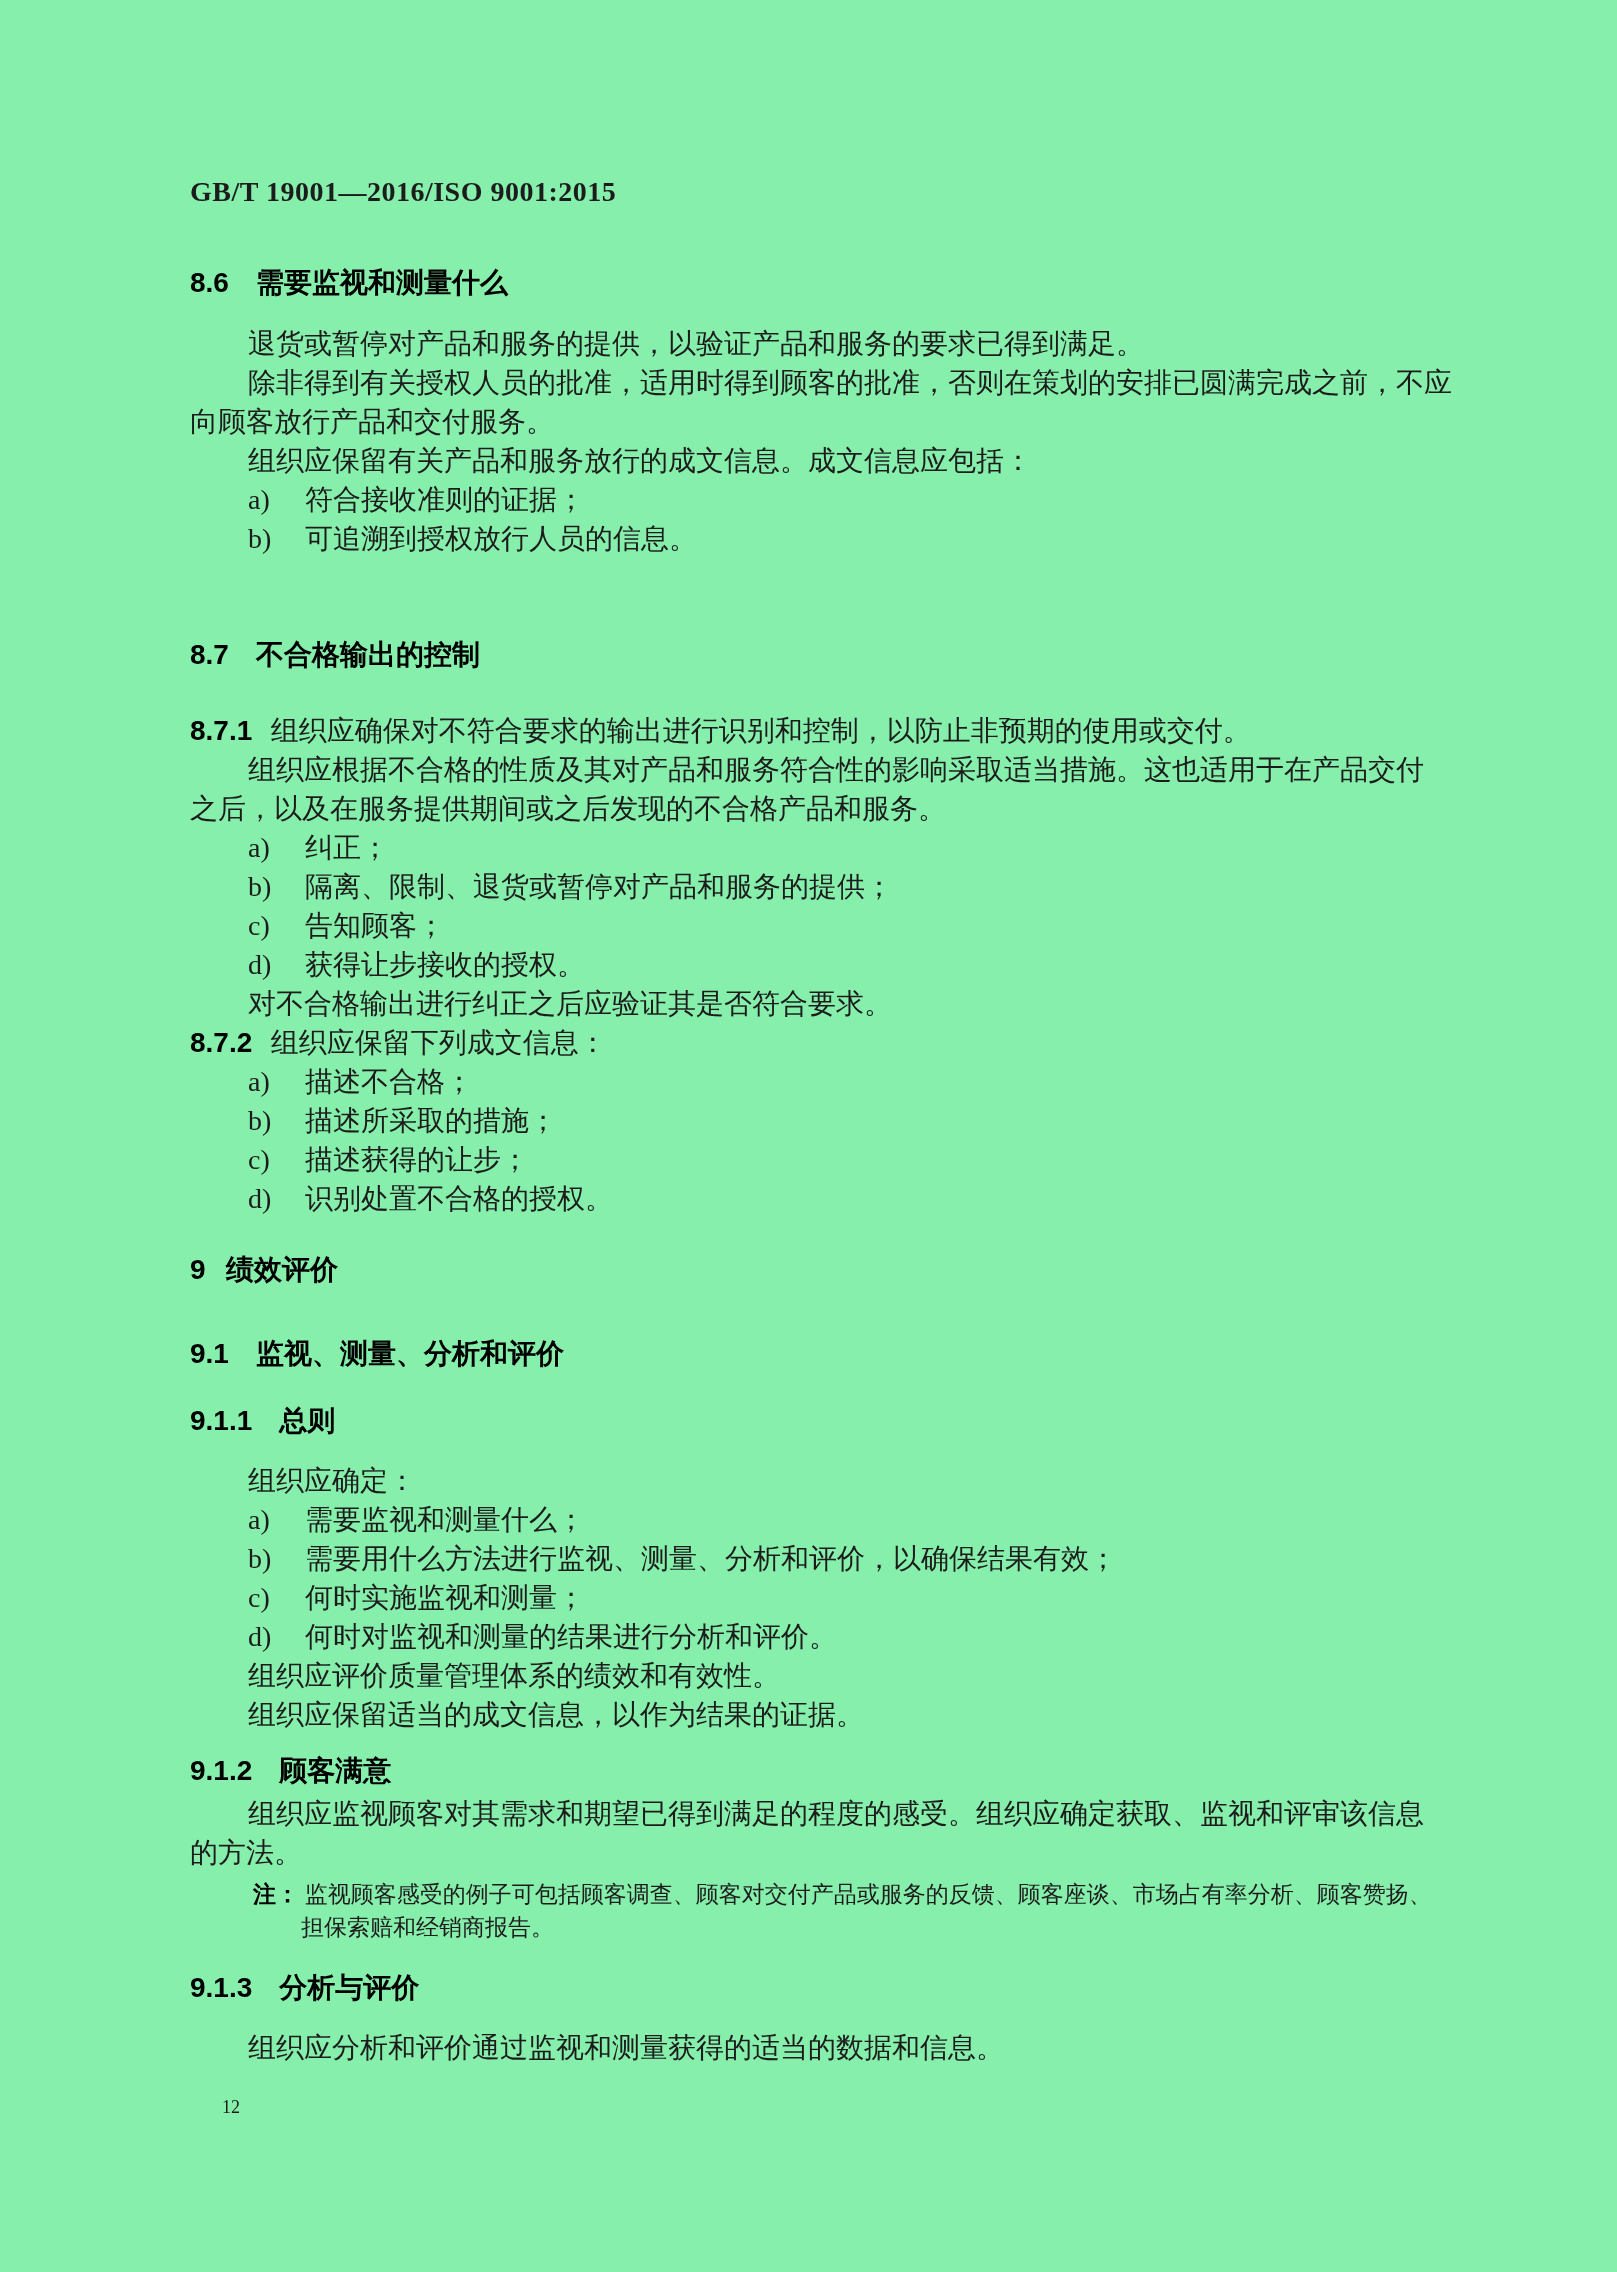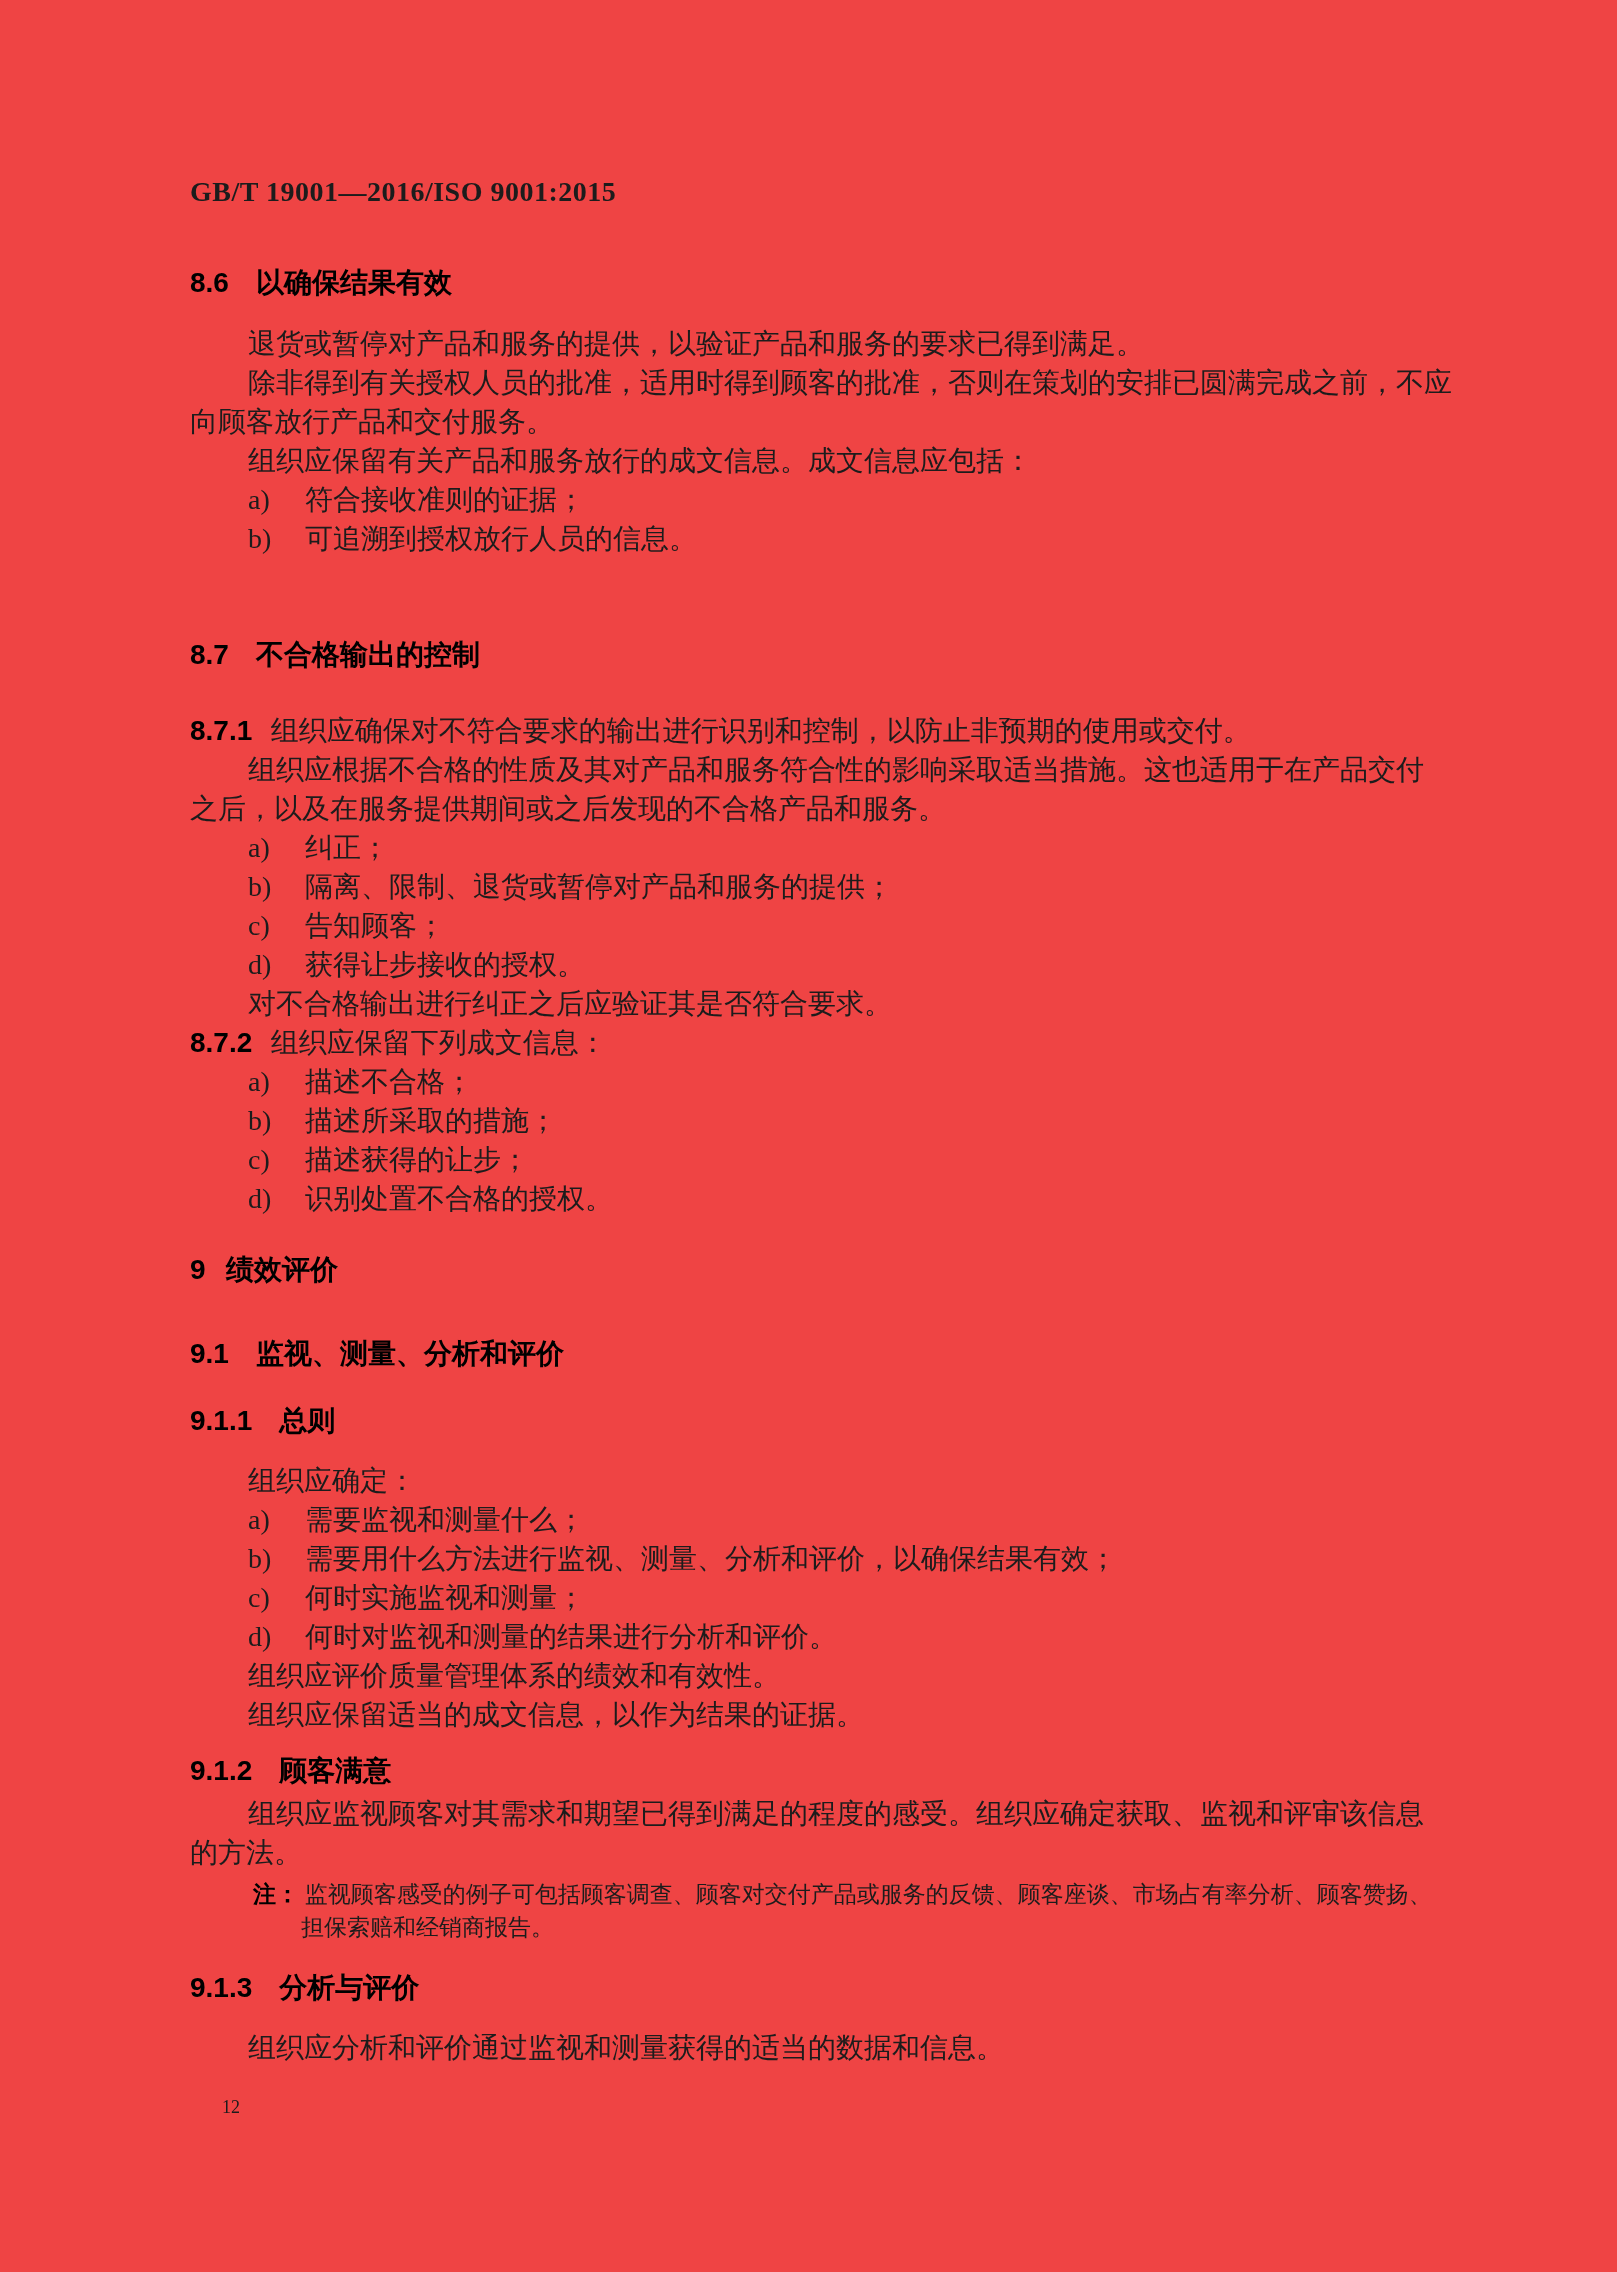--- a/index.html
+++ b/index.html
@@ -4,21 +4,21 @@
 <style>
   html, body {
     margin: 0;
     padding: 0;
     background: #e8e8e8;
   }
   .sheet {
     position: relative;
     width: 1617px;
     height: 2273px;
-    background: #ef4444;
+    background: #86efac;
     overflow: hidden;
     font-family: "Liberation Serif", serif;
     color: #1c1c1c;
   }
   .content {
     position: absolute;
     left: 190px;
     top: 172px;
     width: 1293px;
   }
@@ -91,21 +91,21 @@
 </style>
 </head>
 <body>
 
 <div class="sheet">
   <div class="content">
 
     <div class="ln header-ln">GB/T 19001—2016/ISO 9001:2015</div>
 
     <div class="ln h mt-sec86">
-      <span class="hnum">8.6</span><span>以确保结果有效</span>
+      <span class="hnum">8.6</span><span>需要监视和测量什么</span>
     </div>
     <div class="ln ind mt-after-h">退货或暂停对产品和服务的提供，以验证产品和服务的要求已得到满足。</div>
     <div class="ln ind">除非得到有关授权人员的批准，适用时得到顾客的批准，否则在策划的安排已圆满完成之前，不应</div>
     <div class="ln">向顾客放行产品和交付服务。</div>
     <div class="ln ind">组织应保留有关产品和服务放行的成文信息。成文信息应包括：</div>
     <div class="ln li">
       <span class="marker">a)</span><span>符合接收准则的证据；</span>
     </div>
     <div class="ln li">
       <span class="marker">b)</span><span>可追溯到授权放行人员的信息。</span>

